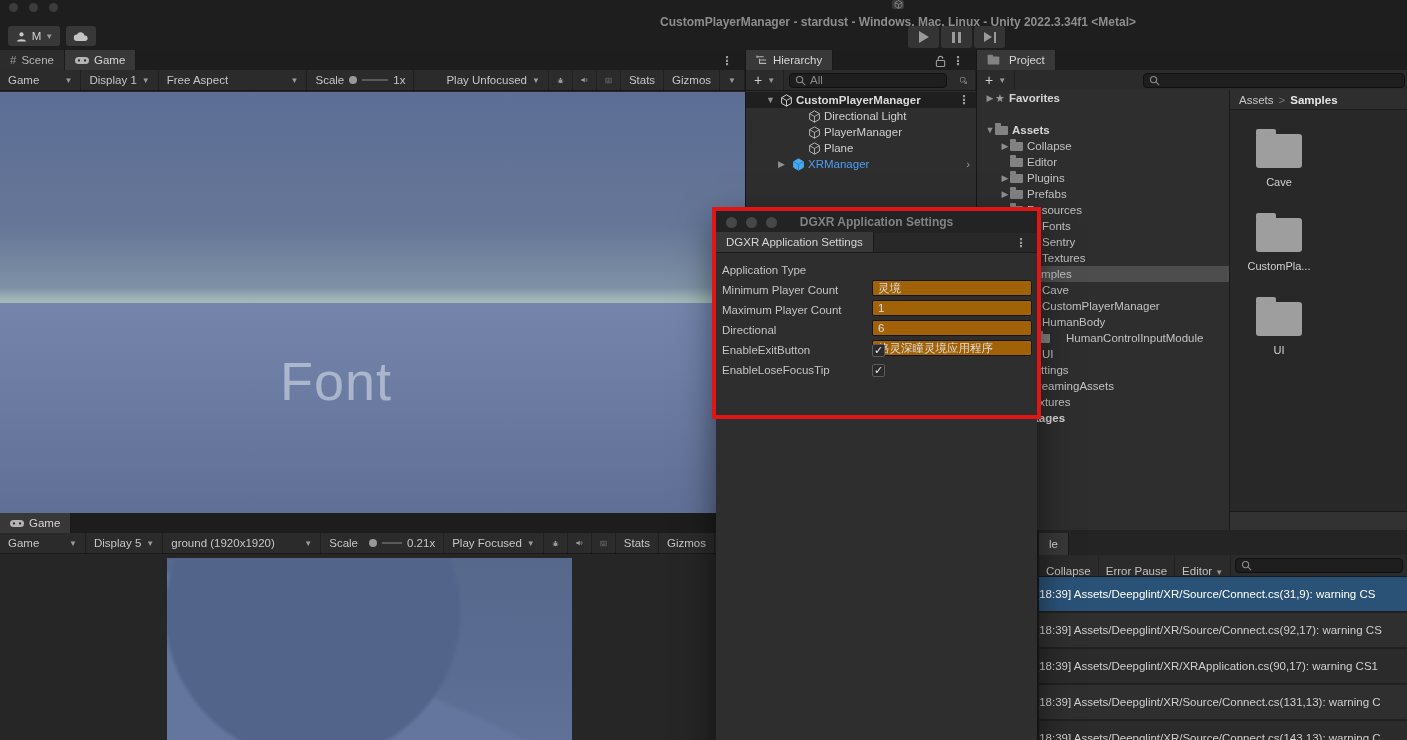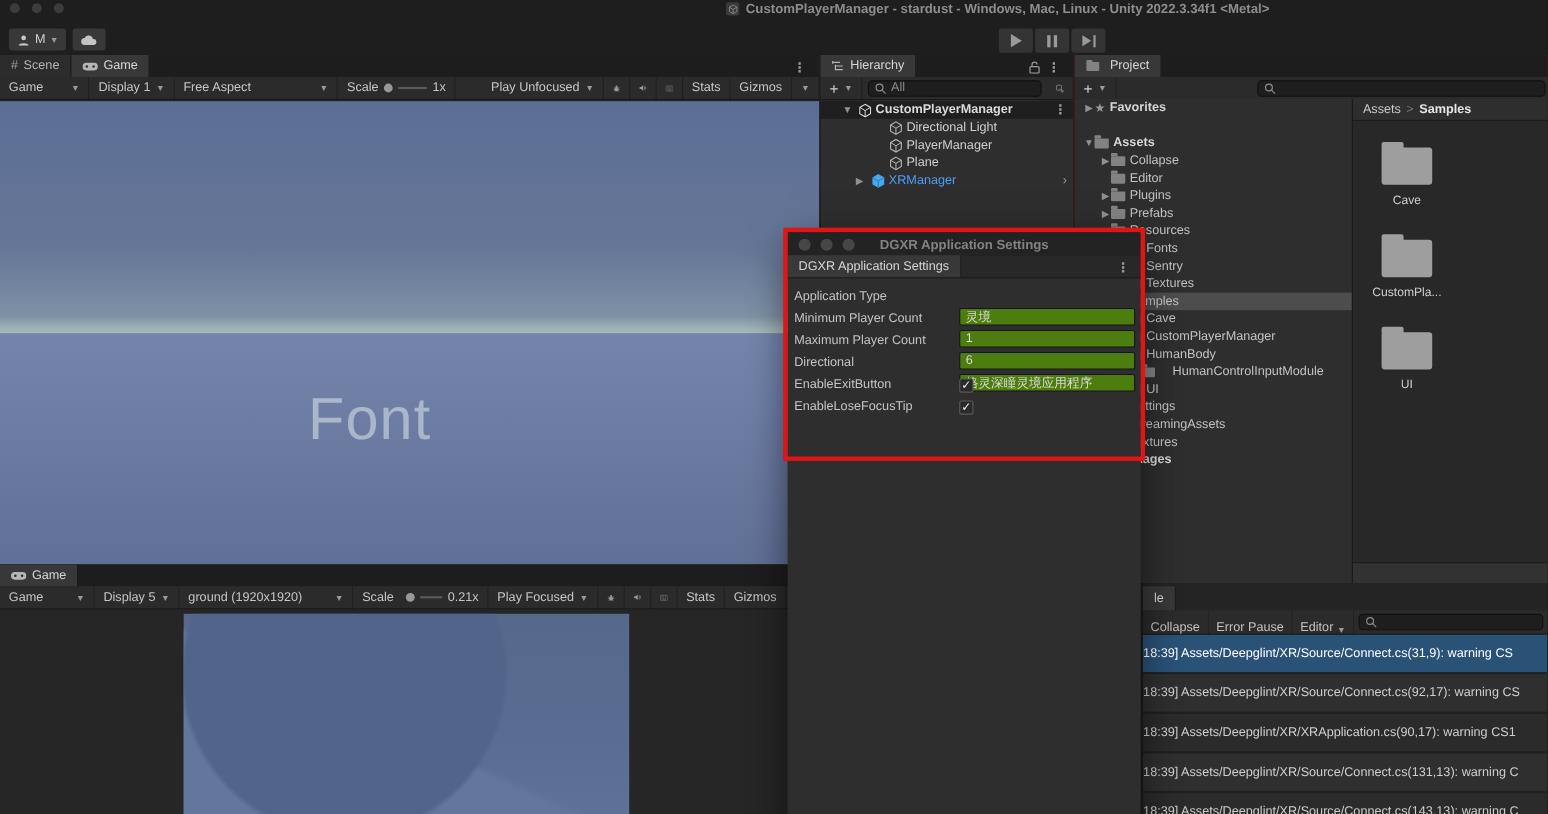--- a/index.html
+++ b/index.html
@@ -6,21 +6,21 @@
   html,body { background:#111; }
   body { font-family:"Liberation Sans","DejaVu Sans",sans-serif; }
   #root { position:relative; width:1407px; height:740px; background:#282828; overflow:hidden;
           color:#c8c8c8; font-size:11.5px; }
 
   .abs { position:absolute; }
 
   
   #topbar { left:0; top:0; width:1407px; height:50px; background:#1e1e1e; }
   .light { position:absolute; top:3px; width:9px; height:9px; border-radius:50%; background:#3c3c3c; }
-  #win-title { position:absolute; left:660px; top:0; height:16px; display:flex; align-items:center; gap:6px; }
+  #win-title { position:absolute; left:660px; top:0; height:16px; display:flex; align-items:center; gap:6px;flex-direction:column; }
   #win-title .t { color:#8d8d8d; font-weight:bold; font-size:12px; }
   .uicon { width:12px; height:12px; border-radius:2px; background:#3a3a3a; display:flex; align-items:center; justify-content:center; }
   .btn { background:#383838; border-radius:3px; display:flex; align-items:center; justify-content:center; gap:4px; color:#cfcfcf; }
   #account-btn { position:absolute; left:8px; top:26px; width:52px; height:20px; }
   #cloud-btn { position:absolute; left:66px; top:26px; width:30px; height:20px; }
   #transport { position:absolute; left:908px; top:26px; display:flex; gap:2px; }
   .tbtn { width:31px; height:22px; background:#343434; border-radius:3px; display:flex; align-items:center; justify-content:center; }
   .tri { width:0; height:0; border-top:6px solid transparent; border-bottom:6px solid transparent; border-left:10px solid #9a9a9a; }
   .pause-bars { display:flex; gap:3px; } .pause-bars i { width:3px; height:11px; background:#9a9a9a; }
   .step-bar { width:2px; height:11px; background:#9a9a9a; margin-left:2px; }
@@ -102,21 +102,21 @@
     box-shadow:0 12px 34px rgba(0,0,0,.55); }
   #sw-titlebar { position:absolute; left:0; top:0; right:0; height:22px; background:#232323; display:flex; align-items:center; justify-content:center; }
   #sw-titlebar .l { position:absolute; top:6px; width:11px; height:11px; border-radius:50%; background:#474747; }
   #sw-titlebar .t { color:#828282; font-weight:bold; font-size:12px; }
   #sw-tabstrip { position:absolute; left:0; top:22px; right:0; height:20px; background:#282828; border-bottom:1px solid #1b1b1b; display:flex; align-items:flex-end; }
   #sw-tabstrip .tab { height:20px; }
   #sw-kebab { position:absolute; right:10px; top:26px; }
   #sw-fields { position:absolute; left:0; top:49px; right:0; }
   .frow { height:20px; display:flex; align-items:center; position:relative; padding-left:6px; color:#c4c4c4; }
   .frow .ctrl { position:absolute; left:156px; right:5px; display:flex; align-items:center; }
-  .finput { width:100%; height:16px; background:#4d7c0f; border:1px solid #161616; border-radius:2px; color:#dcdcdc; display:flex; align-items:center; padding:0 5px; white-space:nowrap; overflow:hidden;margin-top:36px; }
+  .finput { width:100%; height:16px; background:#a16207; border:1px solid #161616; border-radius:2px; color:#dcdcdc; display:flex; align-items:center; padding:0 5px; white-space:nowrap; overflow:hidden;margin-top:36px; }
   .fcheck { width:13px; height:13px; background:#2a2a2a; border:1px solid #5a5a5a; border-radius:2px; display:flex; align-items:center; justify-content:center; color:#ececec; font-size:11px; font-weight:bold; }
 
   #red-annotation { left:712px; top:207px; width:329px; height:212px; border:4px solid #e01515; z-index:60; pointer-events:none; }
 
   svg { display:block; }
 </style>
 </head>
 <body>
 
 <div id="root">

